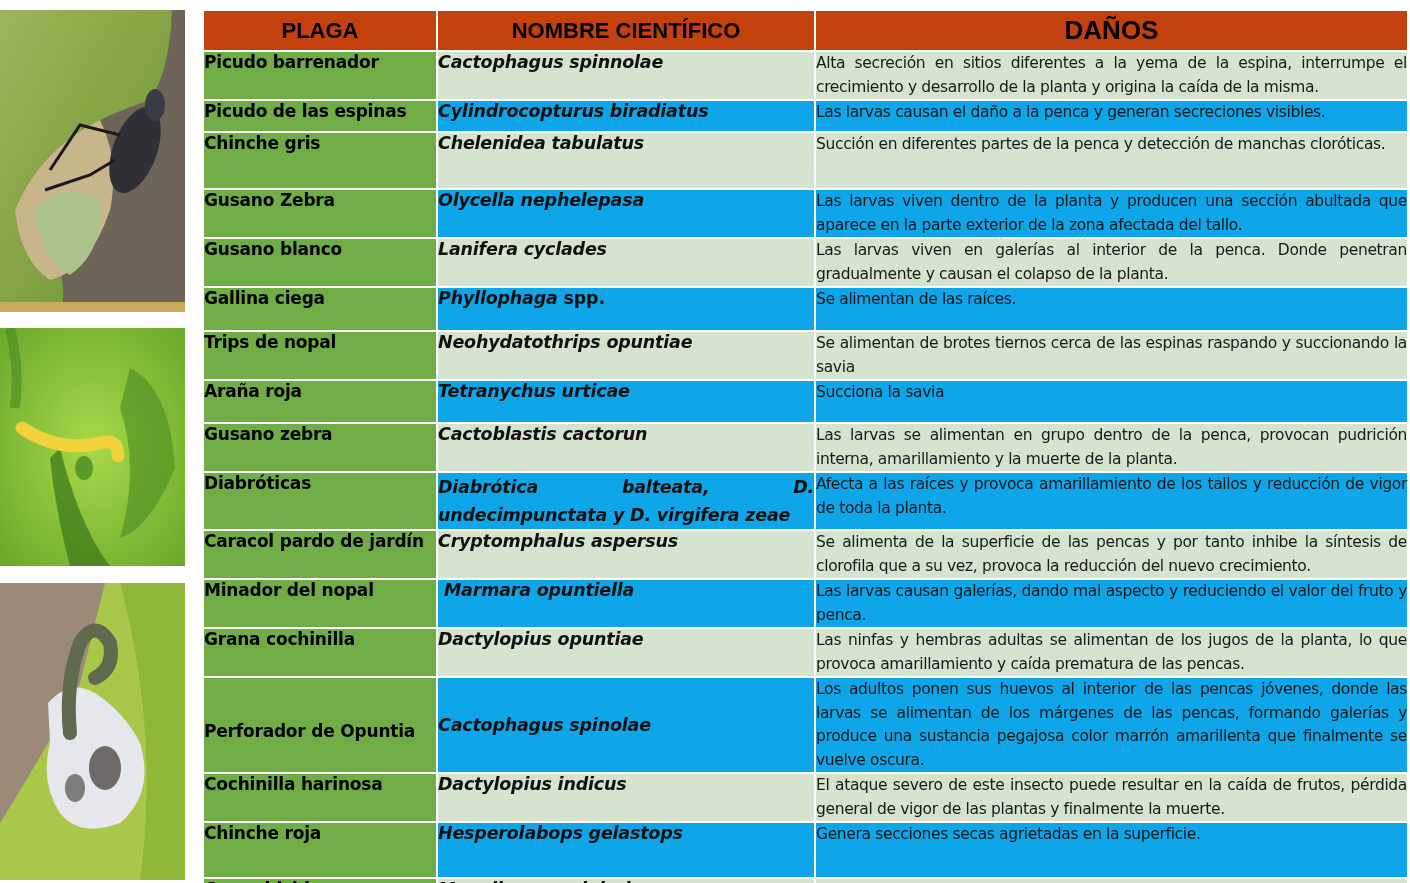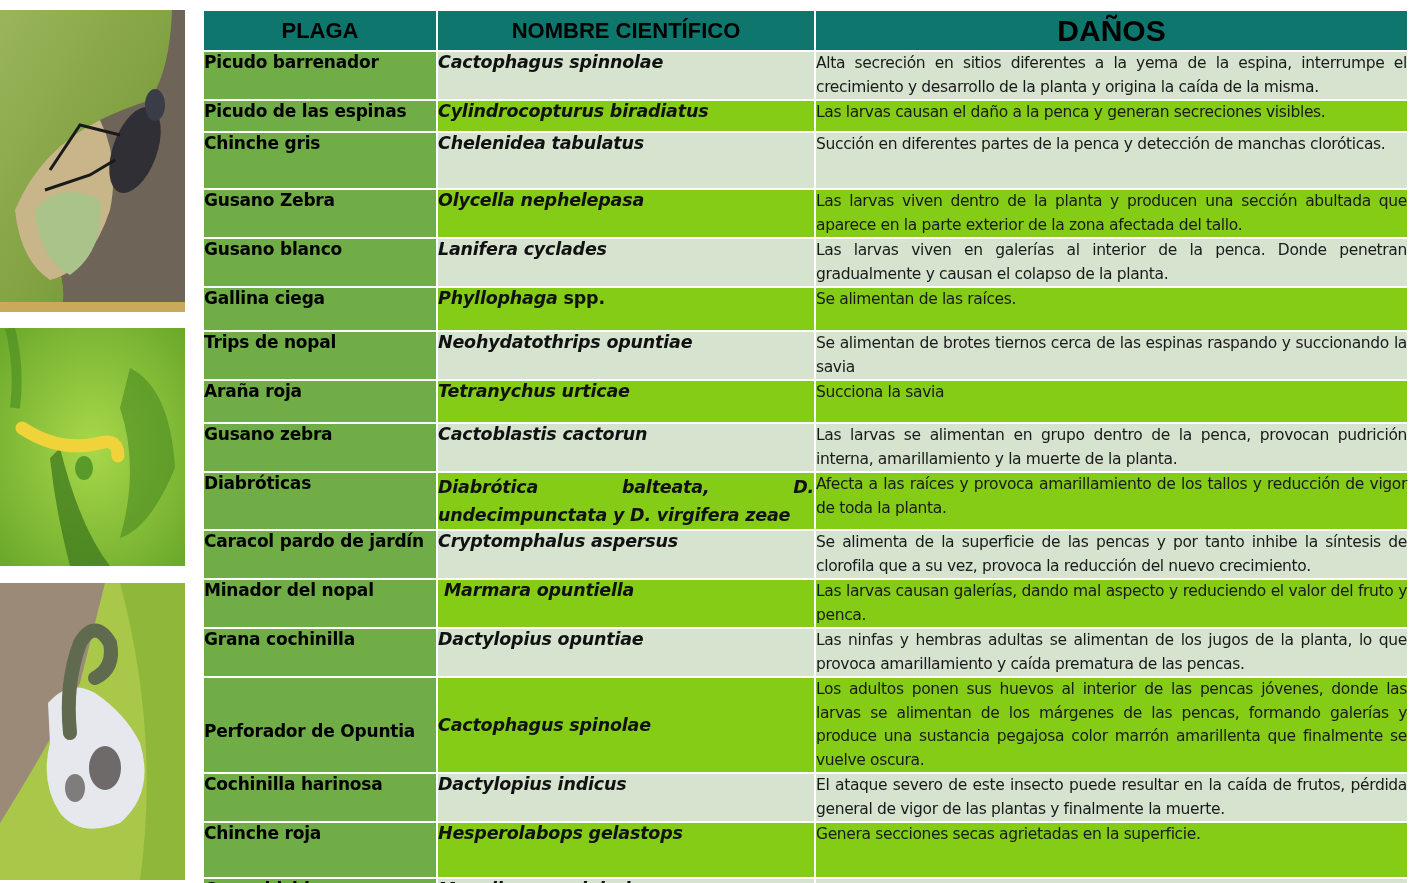--- a/index.html
+++ b/index.html
@@ -6,28 +6,28 @@
   body { width:1410px; height:883px; position:relative; overflow:hidden; font-family:"DejaVu Sans", "Liberation Sans", sans-serif; }
   .photos { position:absolute; left:0; top:0; width:186px; height:883px; }
   .photo { position:absolute; left:0; width:185px; overflow:hidden; }
   .photo svg { display:block; }
   .p1 { top:10px; height:302px; }
   .p2 { top:328px; height:238px; }
   .p3 { top:583px; height:297px; }
 
   table.pests { position:absolute; left:202px; top:9px; width:1205px; border-collapse:collapse; table-layout:fixed; }
   table.pests th, table.pests td { border:2px solid #ffffff; vertical-align:top; padding:0; }
-  table.pests th { background:#0f766e; color:#000; font-weight:bold; font-family:"Liberation Sans", sans-serif; text-align:center; vertical-align:middle; height:39px; }
+  table.pests th { background:#c2410c; color:#000; font-weight:bold; font-family:"Liberation Sans", sans-serif; text-align:center; vertical-align:middle; height:39px; }
   th.h-plaga, th.h-nombre { font-size:22px; }
-  th.h-danos { font-size:30px; }
+  th.h-danos { font-size:26px; }
   td.plaga { background:#70ad47; color:#000000; font-weight:bold; font-size:17px; padding:4px 8px 0 8px; font-family:"DejaVu Sans", sans-serif; letter-spacing:-0.2px; white-space:nowrap; overflow:hidden; }
   td.nombre { font-style:italic; font-weight:bold; font-size:17.5px; color:#111; padding:4px 8px 0 8px; font-family:"DejaVu Sans", sans-serif; letter-spacing:-0.2px; }
   td.danos { font-size:15.5px; color:#1a1a1a; padding:2px 8px 0 8px; line-height:23.5px; text-align:justify; font-family:"DejaVu Sans", sans-serif; letter-spacing:-0.35px; }
   tr.odd td.nombre, tr.odd td.danos { background:#d5e3cf;margin-top:18px; }
-  tr.even td.nombre, tr.even td.danos { background:#84cc16; }
+  tr.even td.nombre, tr.even td.danos { background:#0ea5e9; }
   td.plaga.center-v { vertical-align:middle; padding-top:12px; }
   td.nombre.center-v { vertical-align:middle; padding-top:0; }
   td.nombre .nonital { font-style:normal; }
   .sci-just { display:flex; justify-content:space-between;gap:34px; }
   .sci-line2 { display:block; }
 </style>
 </head>
 <body>
 
 <div class="photos">

